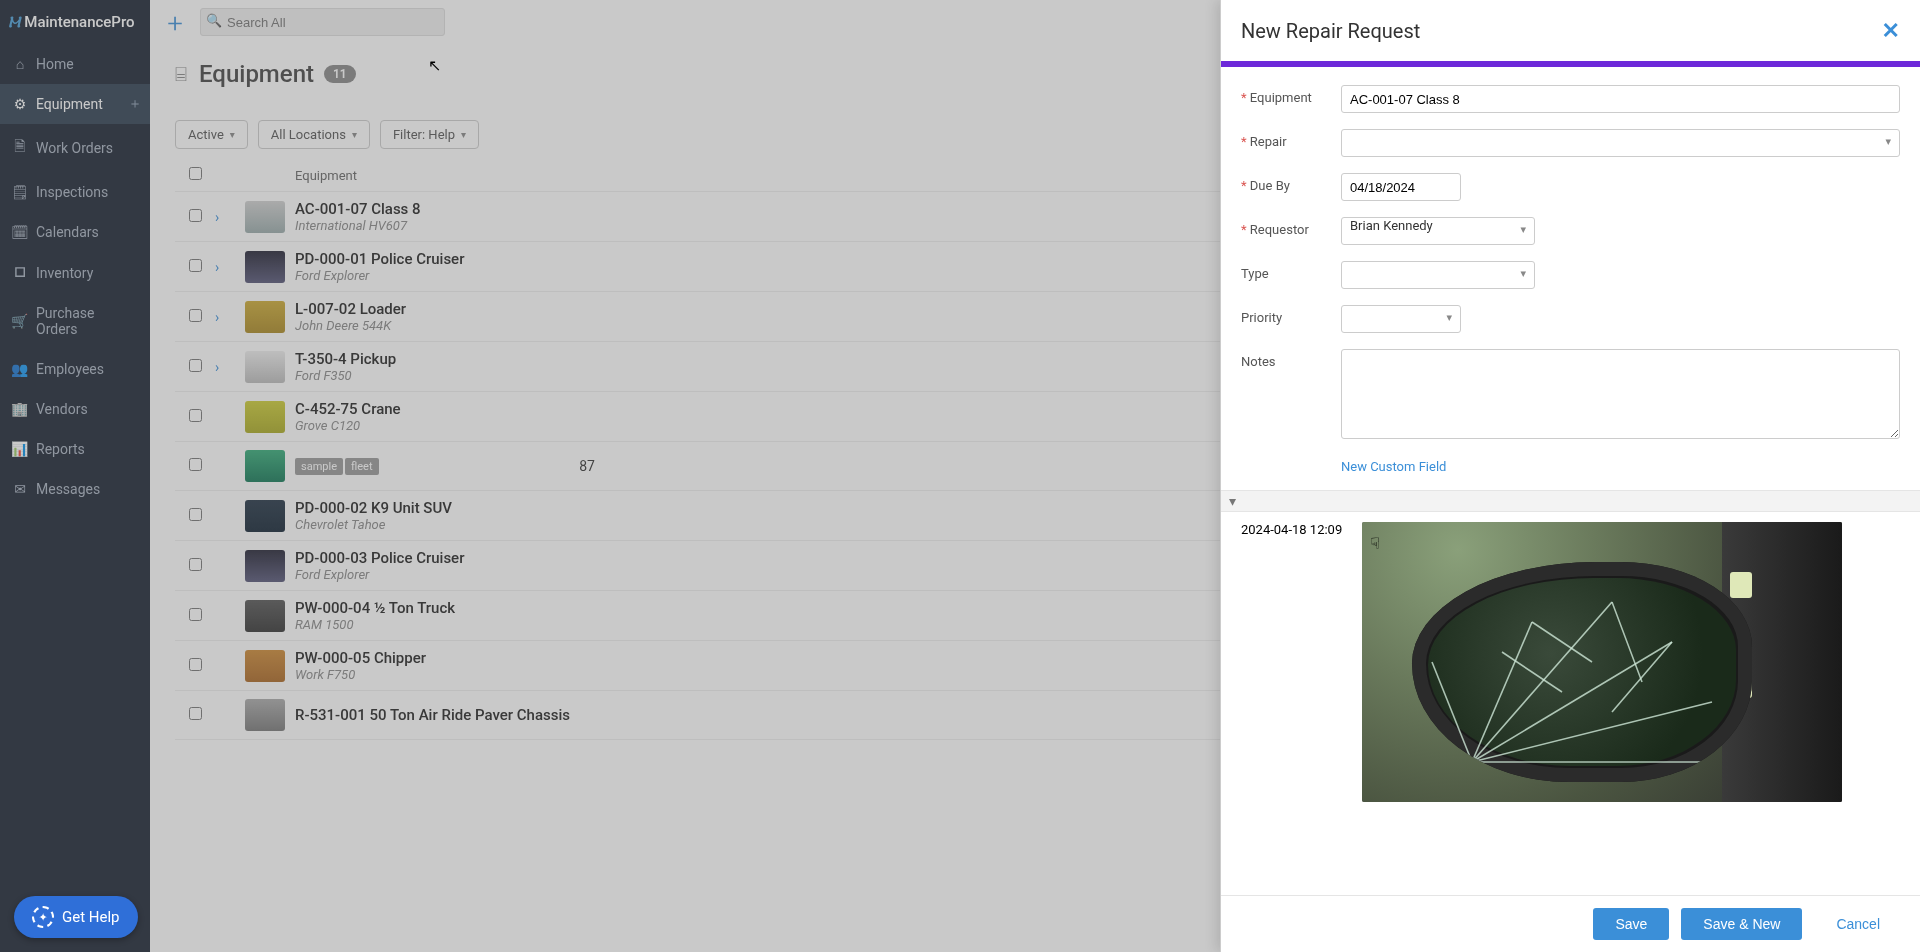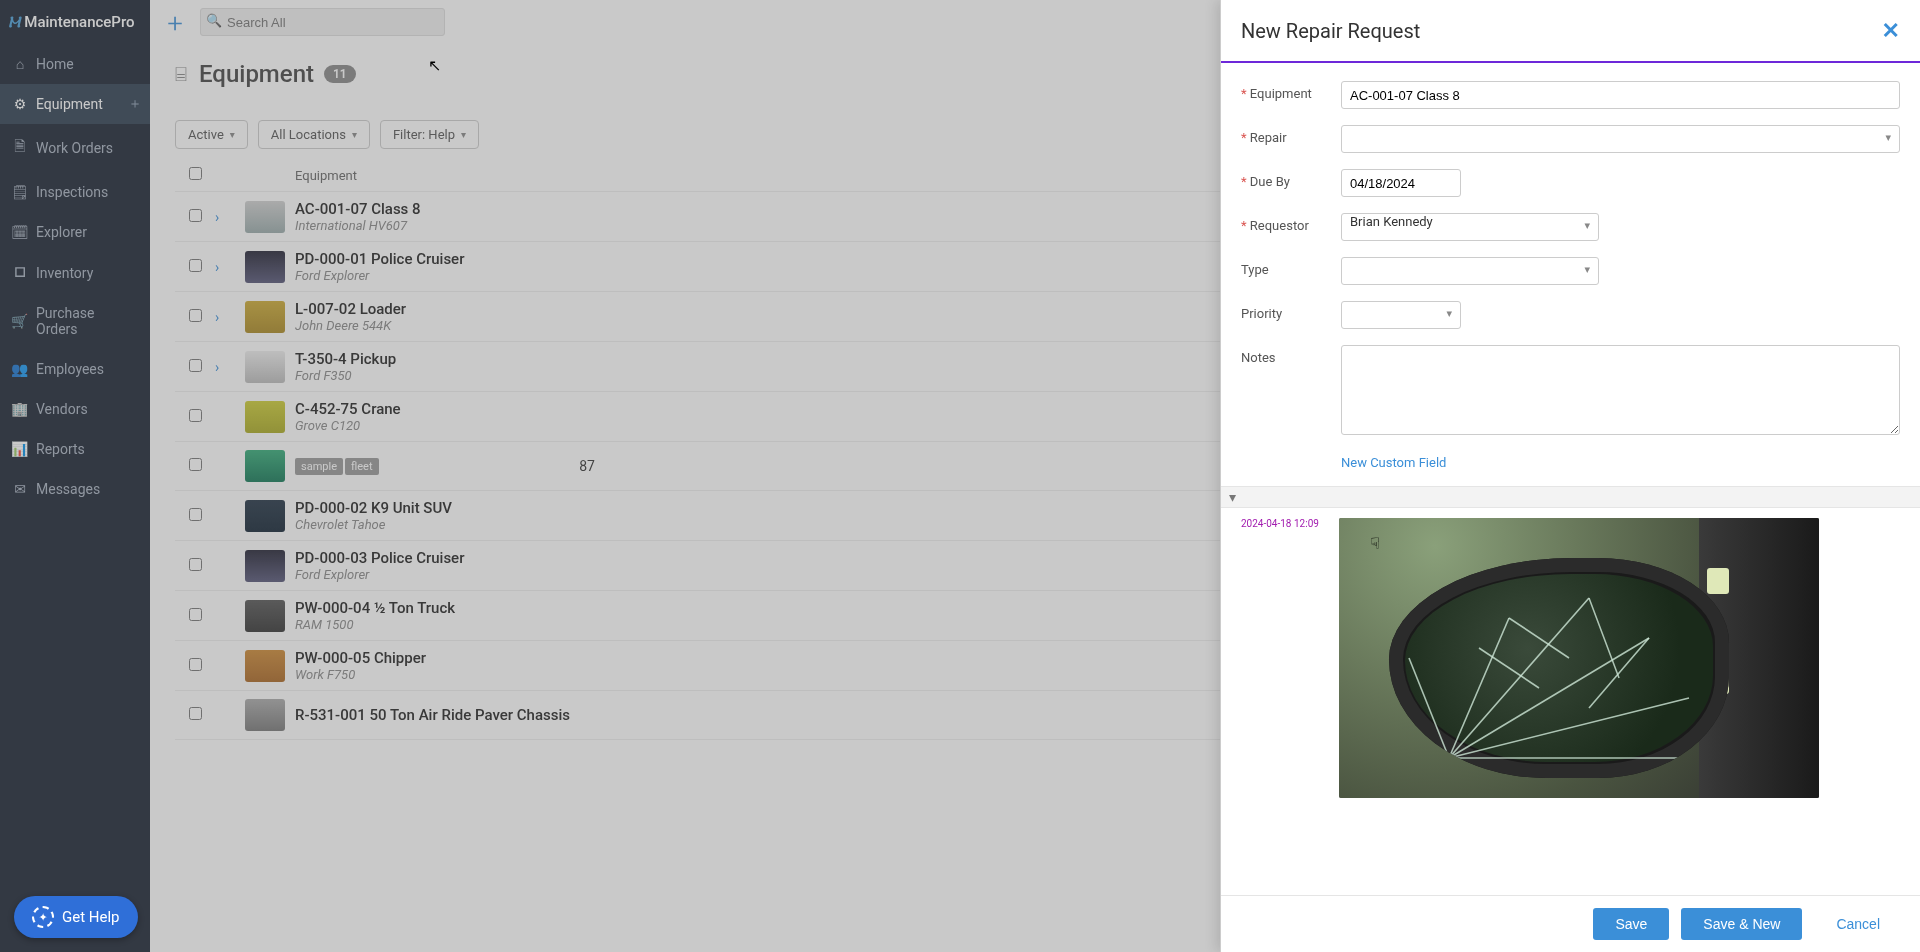--- a/index.html
+++ b/index.html
@@ -50,39 +50,39 @@
 .thumb { width:40px; height:32px; border-radius:3px; background:#bbb; background-size:cover; background-position:center;}
 .eq-name { color:#222; font-size:15px; font-weight:500;}
 .eq-sub { color:#888; font-size:13px;font-style:italic;}
 .tag { display:inline-block; background:#999; color:#fff; font-size:11px; padding:2px 6px; border-radius:2px; margin-right:2px;}
 
 
 .dim { position:absolute; left:0; top:0; width:100%; height:100%; background:rgba(100,100,100,0.35); }
 
 
 .drawer { position:absolute; right:0; top:0; width:700px; height:952px; background:#fff; border-left:1px solid #ccc; display:flex; flex-direction:column; box-shadow:-4px 0 12px rgba(0,0,0,.12);}
-.drawer-head { padding:18px 20px; border-bottom:2px solid #6d28d9; display:flex; justify-content:space-between; align-items:center;}
+.drawer-head { padding:18px 20px; border-bottom:6px solid #6d28d9; display:flex; justify-content:space-between; align-items:center;}
 .drawer-title { font-size:20px; color:#333;}
 .drawer-close { color:#3b8fd8; font-size:22px; cursor:pointer; font-weight:bold;}
 .drawer-body { flex:1; overflow:auto; padding:18px 20px 0 20px;}
 .form-row { display:flex; align-items:flex-start; margin-bottom:16px;}
 .form-label { width:100px; flex-shrink:0; color:#555; font-size:13px; padding-top:5px;}
 .req::before { content:"* "; color:#d9534f;}
 .form-ctrl { flex:1;}
 .inp { width:100%; height:28px; border:1px solid #ccc; border-radius:3px; padding:0 8px; font-size:13px;}
 .inp-sm { width:120px;}
 .sel { width:100%; height:28px; border:1px solid #ccc; border-radius:3px; background:#fff; padding:0 8px; font-size:13px; position:relative;}
 .sel::after { content:"▾"; position:absolute; right:8px; top:5px; color:#888; font-size:11px;}
-.sel-md { width:258px;}
+.sel-md { width:194px;}
 .sel-sm { width:120px;}
 .ta { width:100%; height:90px; border:1px solid #ccc; border-radius:3px; padding:6px 8px; font-size:13px; resize:both;}
 .link { color:#3b8fd8; cursor:pointer; font-size:13px;}
 .sep-bar { height:22px; margin:6px -20px 10px -20px; background:#f3f3f3; border-top:1px solid #e5e5e5; border-bottom:1px solid #e5e5e5; display:flex; align-items:center; padding-left:8px; color:#777;}
 .attach-row { display:flex; align-items:flex-start; gap:20px; padding-bottom:20px;}
-.attach-ts { color:#a21caf; font-size:10px; padding-top:0;}
+.attach-ts { color:#000000; font-size:13px; padding-top:0;}
 .attach-img { width:480px; height:280px; background:#666; border-radius:2px; position:relative; overflow:hidden;}
 
 .mirror-bg { position:absolute; inset:0; background: radial-gradient(circle at 20% 10%, #8aa07a 0%, #6a7a5c 30%, #4a5440 60%, #2a2a2a 100%); }
 .mirror-frame { position:absolute; left:50px; top:40px; width:340px; height:220px; border-radius:70% 50% 50% 60% / 60% 50% 60% 70%; background:#1a1a1a; box-shadow: inset 0 0 0 14px #2b2b2b; overflow:hidden;}
 .mirror-glass { position:absolute; inset:16px; border-radius:inherit; background: radial-gradient(circle at 40% 40%, #3a4a3a, #1a2a1a 70%);}
 .crack { position:absolute; left:0; top:0; width:100%; height:100%;}
 .crack line { stroke:#cfe8d8; stroke-width:1.6; opacity:.8;}
 .side-panel { position:absolute; right:0; top:0; width:120px; height:100%; background:linear-gradient(90deg,#3a3a3a,#1a1a1a);}
 .hole { position:absolute; width:22px; height:26px; background:#dfe8b8; border-radius:3px;}
 .hole.h1 { right:90px; top:50px;}
@@ -127,21 +127,21 @@
     <li class="nav-item">
         <span class="icn">🗎</span>
         <span>Work Orders</span>
       </li>
     <li class="nav-item">
         <span class="icn">🗒</span>
         <span>Inspections</span>
       </li>
     <li class="nav-item">
         <span class="icn">🗓</span>
-        <span>Explorer</span>
+        <span>Calendars</span>
       </li>
     <li class="nav-item">
         <span class="icn">🞑</span>
         <span>Inventory</span>
       </li>
     <li class="nav-item">
         <span class="icn">🛒</span>
         <span>Purchase Orders</span>
       </li>
     <li class="nav-item">

